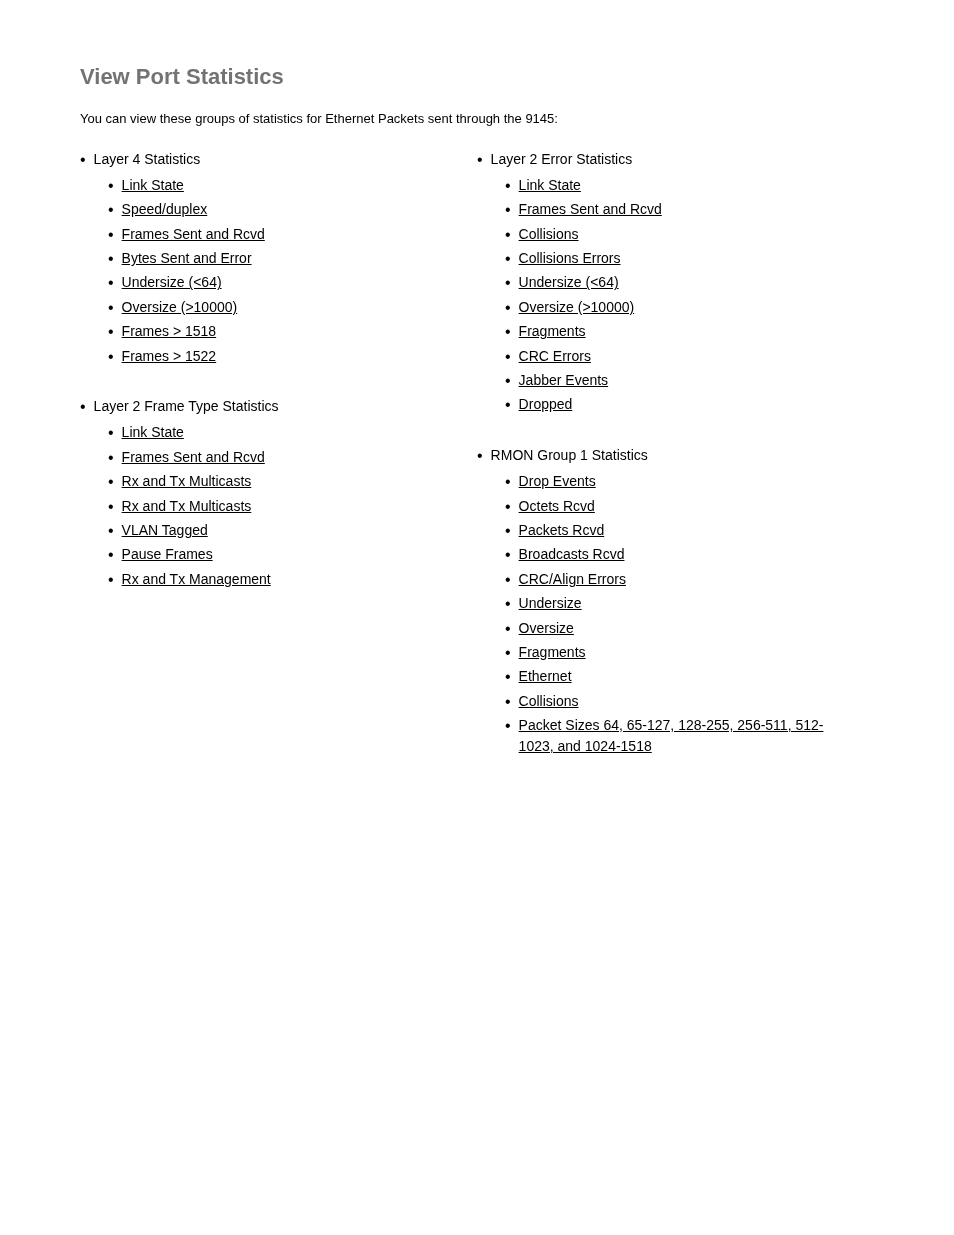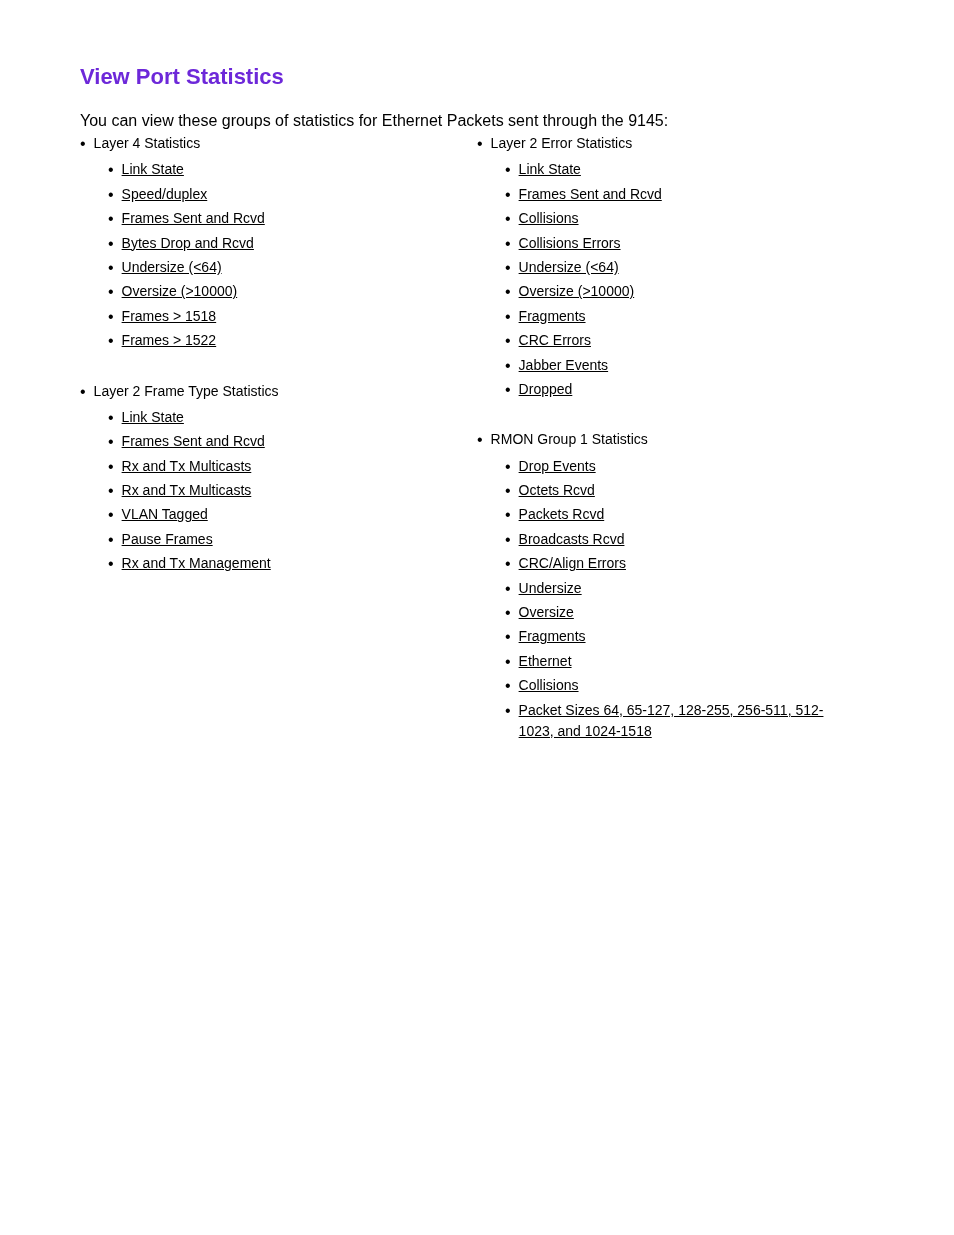--- a/index.html
+++ b/index.html
@@ -14,25 +14,26 @@
       color: #000;
       background: #fff;
       padding: 60px 80px;
       line-height: 1.5;
     }
 
     h1 {
       font-size: 22px;
       font-weight: bold;
       margin-bottom: 16px;
-      color: #6d28d9;
+      color: #737373;
     }
 
     .intro {
-      font-size: 16px;
+      margin-bottom: 20px;
+      font-size: 13px;
     }
 
     .two-col {
       display: flex;
       gap: 0;
       margin-bottom: 24px;
     }
 
     .col {
       flex: 1;
@@ -105,21 +106,21 @@
         <div class="sub-item">
           <span class="bullet-char">•</span>
           <span class="sub-item-text">Speed/duplex</span>
         </div>
         <div class="sub-item">
           <span class="bullet-char">•</span>
           <span class="sub-item-text">Frames Sent and Rcvd</span>
         </div>
         <div class="sub-item">
           <span class="bullet-char">•</span>
-          <span class="sub-item-text">Bytes Drop and Rcvd</span>
+          <span class="sub-item-text">Bytes Sent and Error</span>
         </div>
         <div class="sub-item">
           <span class="bullet-char">•</span>
           <span class="sub-item-text">Undersize (&lt;64)</span>
         </div>
         <div class="sub-item">
           <span class="bullet-char">•</span>
           <span class="sub-item-text">Oversize (&gt;10000)</span>
         </div>
         <div class="sub-item">

